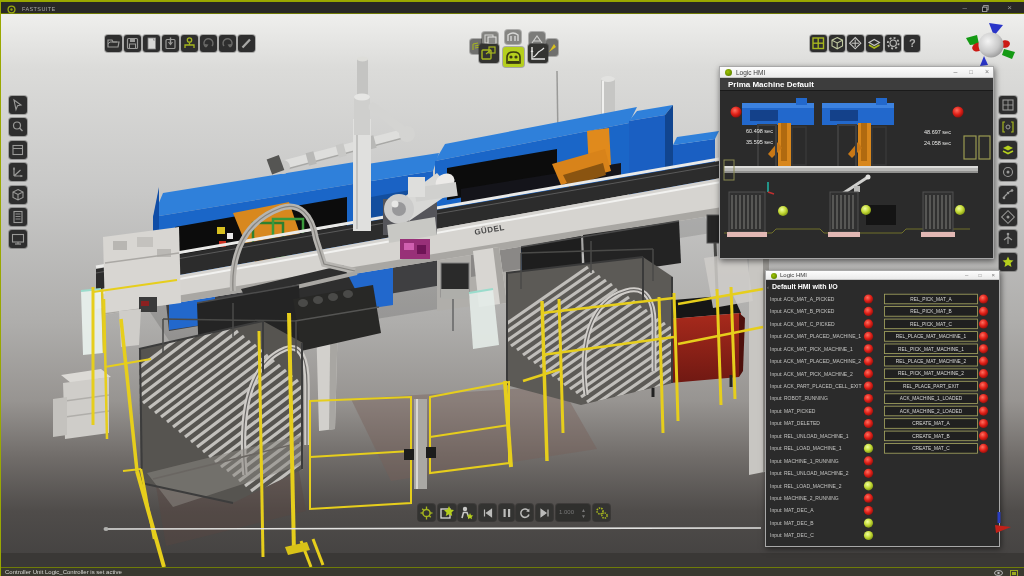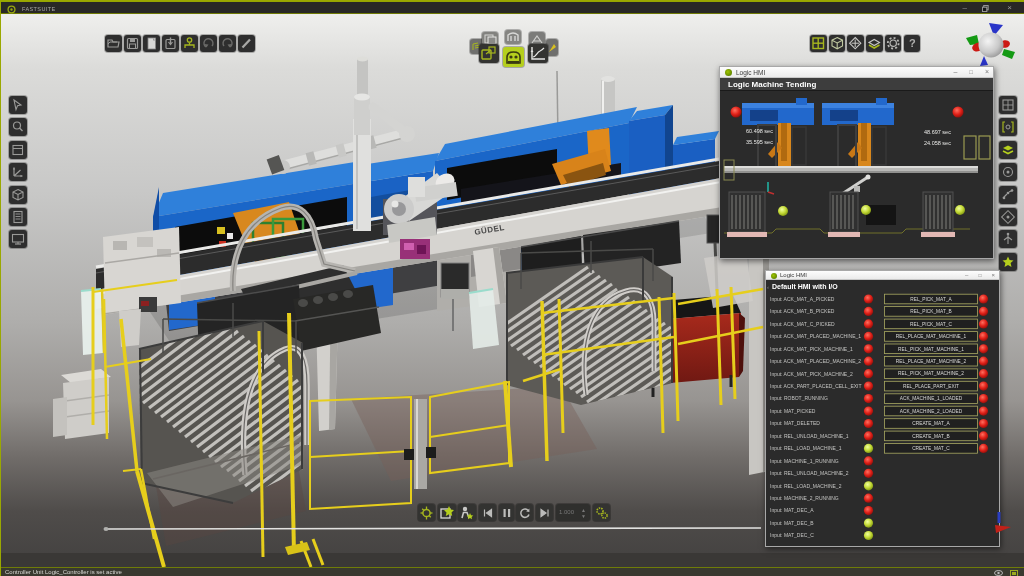--- a/index.html
+++ b/index.html
@@ -537,21 +537,21 @@
       <div class="wtb" style="height:11px">
 <span class="dot" style="top:2px;width:7px;height:7px"></span>
 <span class="wt" style="left:16px;top:2px;font-size:6.5px">Logic HMI</span>
 <div class="btns" style="top:1px;font-size:7px;gap:12px">
           <span>–</span>
           <span style="font-size:6px;padding-top:1px">□</span>
           <span>×</span>
         </div>
 </div>
       <div style="position:absolute;left:0;top:11px;width:273px;height:13px;background:#3d3d3d;border-bottom:1px solid #1a1a1a">
-        <span style="position:absolute;left:8px;top:2px;font-size:8px;font-weight:bold;color:#fff">Logic Machine Tending</span>
+        <span style="position:absolute;left:8px;top:2px;font-size:8px;font-weight:bold;color:#fff">Prima Machine Default</span>
       </div>
       <svg style="position:absolute;left:0;top:24px" width="273px" height="167px" viewBox="718 89 273 167">
         <rect x="718" y="89" width="273" height="167" fill="#2b2b2b"></rect>
         <defs>
 <radialGradient id="ledr" cx="0.4" cy="0.35" r="0.7">
             <stop offset="0" stop-color="#ff7060"></stop>
             <stop offset="0.55" stop-color="#e02018"></stop>
             <stop offset="1" stop-color="#8a0e0a"></stop>
           </radialGradient>
 <radialGradient id="ledg" cx="0.4" cy="0.35" r="0.7">

